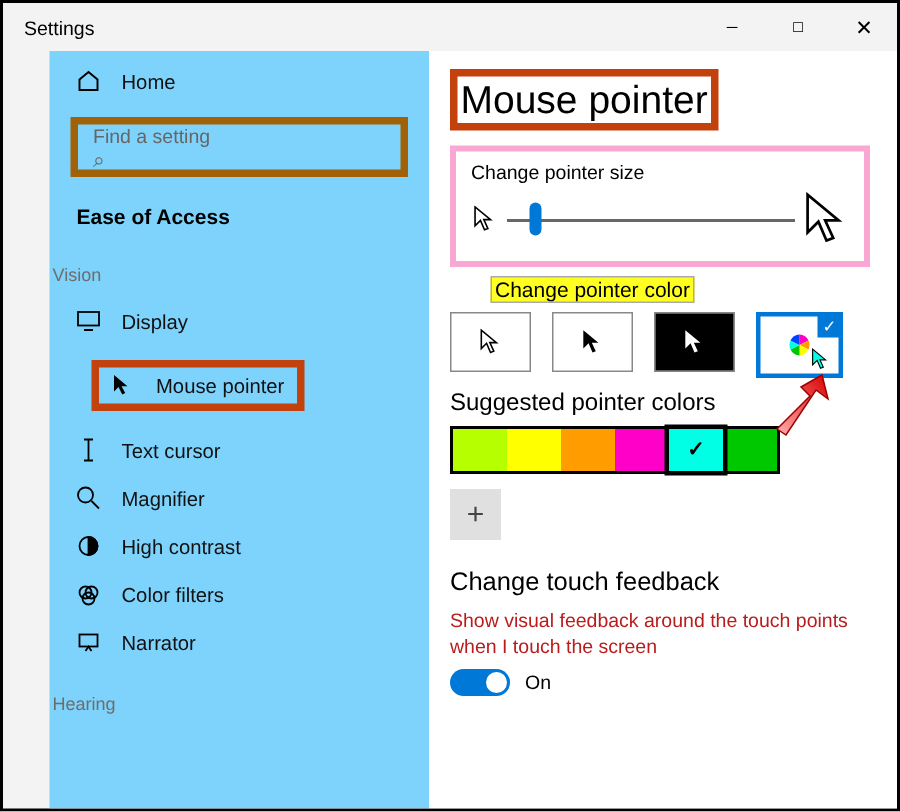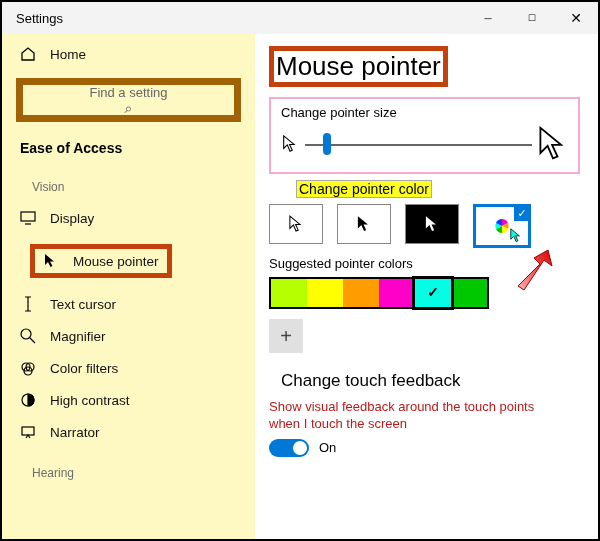--- a/index.html
+++ b/index.html
@@ -2,32 +2,32 @@
 <html><head>
 <meta charset="utf-8">
 <style>
   body { margin:0; font-family:"Segoe UI",Arial,sans-serif; font-size:13px; color:#000; background:#fff; }
   .window { width:600px; height:541px; border:2px solid #000; box-sizing:border-box; position:relative; background:#f3f3f3; overflow:hidden; }
   .titlebar { height:32px; display:flex; align-items:center; justify-content:space-between; }
   .titlebar .left { padding-left:14px; color:#000; }
   .winbtn { width:44px; height:32px; display:flex; align-items:center; justify-content:center; font-size:10px; font-family:Arial; color:#000; }
   .winctrls { display:flex; }
   .body { display:flex; height:calc(100% - 32px); }
-  .sidebar { width:253px; background:#fef9c3; padding-top:4px; box-sizing:border-box; overflow:hidden; }
+  .sidebar { width:253px; background:#7dd3fc; padding-top:4px; box-sizing:border-box; overflow:hidden;margin-left:31px; }
   .content { flex:1; background:#fff; padding:12px 18px 0 14px; box-sizing:border-box; overflow:hidden; }
   .nav-item { display:flex; align-items:center; gap:14px; padding:8px 0 8px 18px; font-size:13.5px; color:#111; }
   .nav-item .icon { width:16px; height:16px; }
-  .search { margin:8px 14px; border:7px solid #a16207; height:30px; display:flex; align-items:center; justify-content:space-between; padding:0 10px; color:#666; font-size:13px;flex-direction:column; }
+  .search { margin:8px 14px; border:5px solid #a16207; height:30px; display:flex; justify-content:space-between; padding:0 10px; color:#666; font-size:13px;flex-direction:column; }
   .bold { font-weight:600; padding:10px 0 6px 18px; font-size:14px; }
-  .sec-label { color:#6d6d6d; font-size:12px; padding:18px 0 8px 30px; }
+  .sec-label { color:#6d6d6d; font-size:12px; padding:18px 0 8px 2px; }
   .hl-red { border:5px solid #c2410c; padding:0 2px; display:inline-block; }
   h1 { font-size:26px; font-weight:400; margin:0 0 10px 0; }
-  h2 { font-size:17px; font-weight:400; margin:18px 0 8px 12px; }
+  h2 { font-size:17px; font-weight:400; margin:18px 0 8px 0; }
   .hl-yellow { background:#ffff21; border:1px solid #aaa; display:inline-block; padding:0 2px; font-size:14px; }
-  .section-box { border:2px solid #f9a8d4; padding:6px 10px 10px 10px; margin-top:6px; }
+  .section-box { border:4px solid #f9a8d4; padding:6px 10px 10px 10px; margin-top:6px; }
   .slider-row { display:flex; align-items:center; gap:6px; margin-top:6px; }
   .slider { position:relative; flex:1; height:24px; }
   .slider .track { position:absolute; left:0; right:0; top:50%; height:2px; background:#666; }
   .slider .thumb { position:absolute; top:50%; width:8px; height:22px; margin-top:-11px; background:#0078d7; border-radius:4px; }
   .cursor-svg { width:18px; height:18px; }
   .big-cursor { width:30px; height:36px; }
   .style-row { display:flex; gap:14px; margin:6px 0 8px 0; align-items:flex-start; }
   .style-box { width:52px; height:38px; border:1px solid #888; display:flex; align-items:center; justify-content:center; position:relative; }
   .style-box.sel { border:3px solid #0078d7; }
   .checkmark { position:absolute; top:-2px; right:-2px; width:16px; height:16px; background:#0078d7; color:#fff; font-size:11px; display:flex; align-items:center; justify-content:center; }
@@ -99,33 +99,33 @@
       <div class="nav-item">
         <svg class="icon" viewBox="0 0 16 16" fill="none" stroke="#000" stroke-width="1.2">
             <circle cx="6" cy="6" r="5"></circle>
             <path d="M10 10 L15 15"></path>
           </svg>
         <span>Magnifier</span>
       </div>
 
       <div class="nav-item">
         <svg class="icon" viewBox="0 0 16 16" fill="none" stroke="#000" stroke-width="1.2">
+            <circle cx="8" cy="8" r="6"></circle>
+            <path d="M8 2 a6 6 0 0 1 0 12 Z" fill="#000"></path>
+          </svg>
+        <span>High contrast</span>
+      </div>
+
+      <div class="nav-item">
+        <svg class="icon" viewBox="0 0 16 16" fill="none" stroke="#000" stroke-width="1.2">
             <circle cx="6" cy="7" r="4"></circle>
             <circle cx="10" cy="7" r="4"></circle>
             <circle cx="8" cy="11" r="4"></circle>
           </svg>
         <span>Color filters</span>
-      </div>
-
-      <div class="nav-item">
-        <svg class="icon" viewBox="0 0 16 16" fill="none" stroke="#000" stroke-width="1.2">
-            <circle cx="8" cy="8" r="6"></circle>
-            <path d="M8 2 a6 6 0 0 1 0 12 Z" fill="#000"></path>
-          </svg>
-        <span>High contrast</span>
       </div>
 
       <div class="nav-item">
         <svg class="icon" viewBox="0 0 16 16" fill="none" stroke="#000" stroke-width="1.2">
             <rect x="2" y="3" width="12" height="8"></rect>
             <path d="M6 14 L8 11 L10 14"></path>
           </svg>
         <span>Narrator</span>
       </div>
 
@@ -182,21 +182,21 @@
             <path d="M8 8 L2 11 A7 7 0 0 1 2 5 Z" fill="#00ffe5"></path>
             <path d="M8 8 L2 5 A7 7 0 0 1 8 1 Z" fill="#0040ff"></path>
           </svg>
           <svg width="12" height="15" viewBox="0 0 16 20" fill="#00ffe5" stroke="#000" stroke-width="1" style="position:absolute;bottom:2px;right:6px;">
               <path d="M1 1 L1 15 L5 11 L8 18 L10.5 17 L7.5 10.5 L12.5 10.5 Z"></path>
             </svg>
           <div class="checkmark">✓</div>
         </div>
       </div>
 
-      <div style="font-size:13px;">Suggested pointer colors</div>
+      <div style="font-size:16px;">Suggested pointer colors</div>
       <div class="swatches">
         <div class="sw" style="background:#b6ff00;"></div>
         <div class="sw" style="background:#ffff00;"></div>
         <div class="sw" style="background:#ff9d00;"></div>
         <div class="sw" style="background:#ff00c8;"></div>
         <div class="sw sel" style="background:#00ffe5;"></div>
         <div class="sw" style="background:#00c800;"></div>
       </div>
 
       <div class="row-flex">

